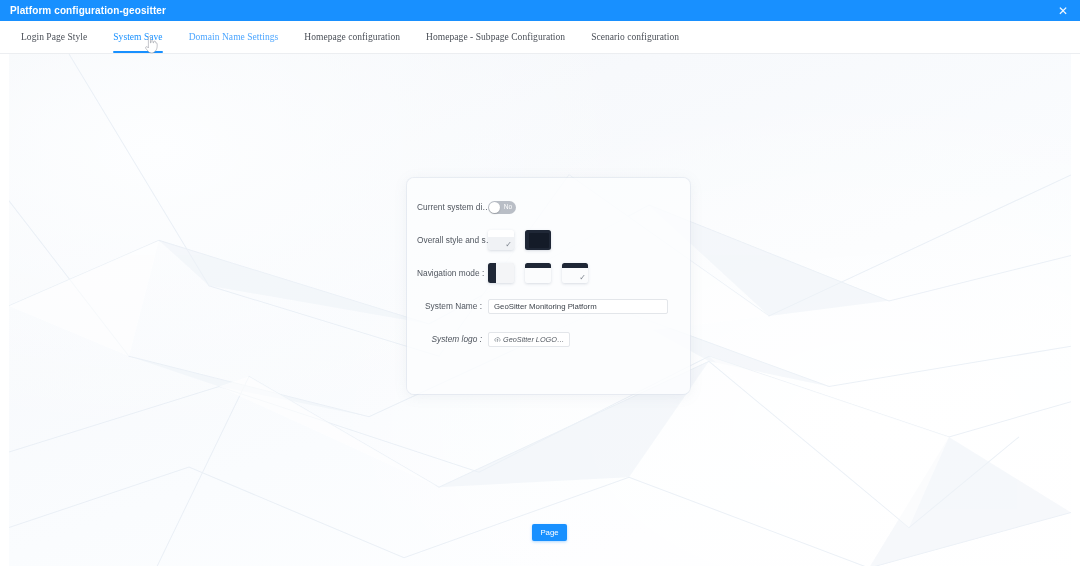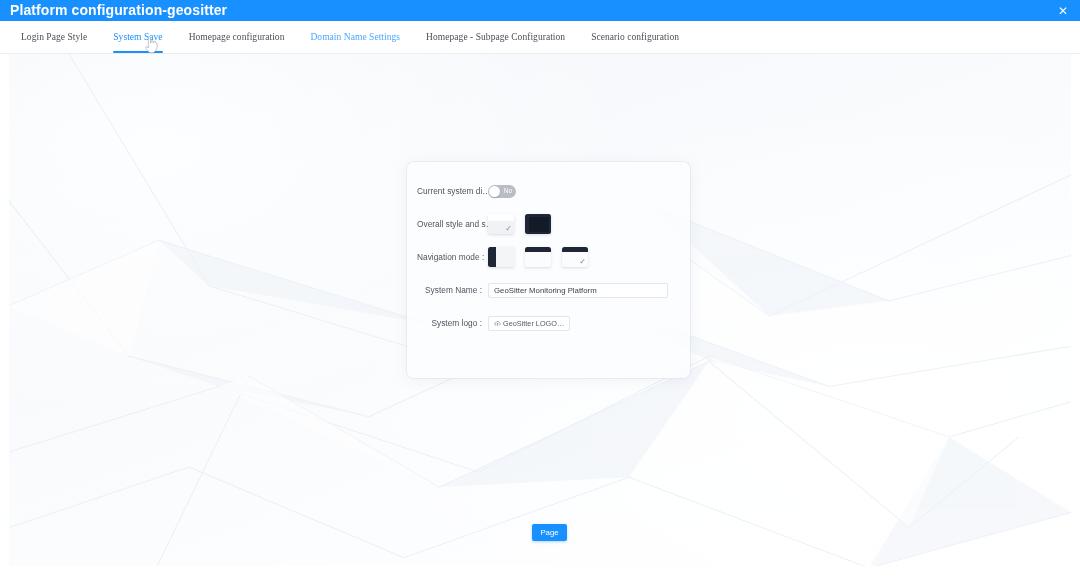--- a/index.html
+++ b/index.html
@@ -29,21 +29,21 @@
     height: 21px;
     background: #1890ff;
     display: flex;
     align-items: center;
     justify-content: space-between;
     padding: 0 9px 0 10px;
     flex: 0 0 21px;
   }
   .titlebar-title {
     color: #ffffff;
-    font-size: 14px;
+    font-size: 10px;
     font-weight: bold;
     letter-spacing: 0.1px;
     line-height: 21px;
     white-space: nowrap;
   }
   .titlebar-close {
     width: 16px;
     height: 16px;
     display: flex;
     align-items: center;
@@ -113,36 +113,36 @@
     inset: 0;
     width: 100%;
     height: 100%;
     pointer-events: none;
   }
 
   
   .card {
     position: absolute;
     left: 398px;
-    top: 108px;
+    top: 124px;
     width: 283px;
     height: 216px;
     background: rgba(252,253,254,0.84);
     border-radius: 7px;
     box-shadow: 0 2px 14px rgba(120,135,160,0.10), 0 0 0 1px rgba(226,232,240,0.55);
     padding: 18px 16px 14px 10px;
   }
 
   .form-row {
     display: flex;
     align-items: center;
     margin-bottom: 11px;
     min-height: 22px;
   }
-  .form-row:last-child { margin-bottom: 0; }
+  .form-row:last-child { margin-bottom: 0; font-style: italic; }
 
   .form-label {
     width: 71px;
     text-align: right;
     font-size: 8.3px;
     color: #4f555e;
     padding-right: 6px;
     white-space: nowrap;
     overflow: hidden;
     flex: 0 0 71px;
@@ -317,22 +317,22 @@
 <div class="window">
 
   <div class="titlebar">
     <div class="titlebar-title">Platform configuration-geositter</div>
     <div class="titlebar-close">✕</div>
   </div>
 
   <div class="tabbar">
     <div class="tab">Login Page Style</div>
     <div class="tab active">System Save</div>
+    <div class="tab hover">Domain Name Settings</div>
     <div class="tab">Homepage configuration</div>
-    <div class="tab hover">Domain Name Settings</div>
     <div class="tab">Homepage - Subpage Configuration</div>
     <div class="tab">Scenario configuration</div>
   </div>
 
   <div class="content">
 
     <svg class="polybg" viewBox="0 0 1062 525" preserveAspectRatio="none">
       <g stroke="#e8eef5" stroke-width="1" fill="none" opacity="0.85">
         <path d="M0,250 L150,185 L420,268 L640,150 L880,245 L1062,200"></path>
         <path d="M-20,120 L120,300 L360,360 L600,250 L820,330 L1062,290"></path>

